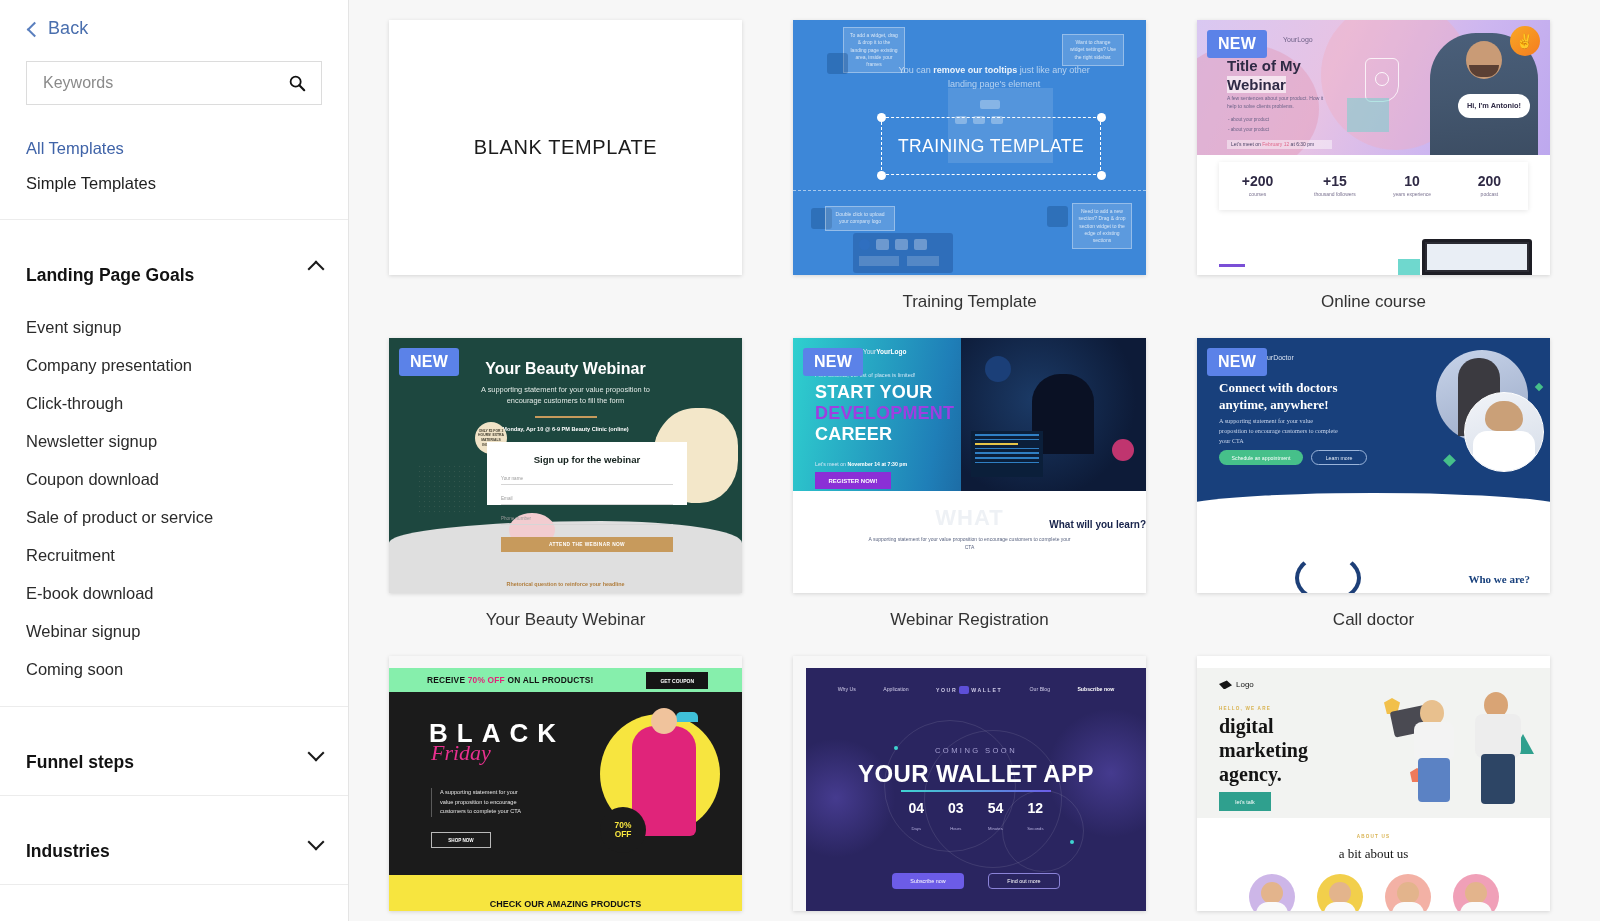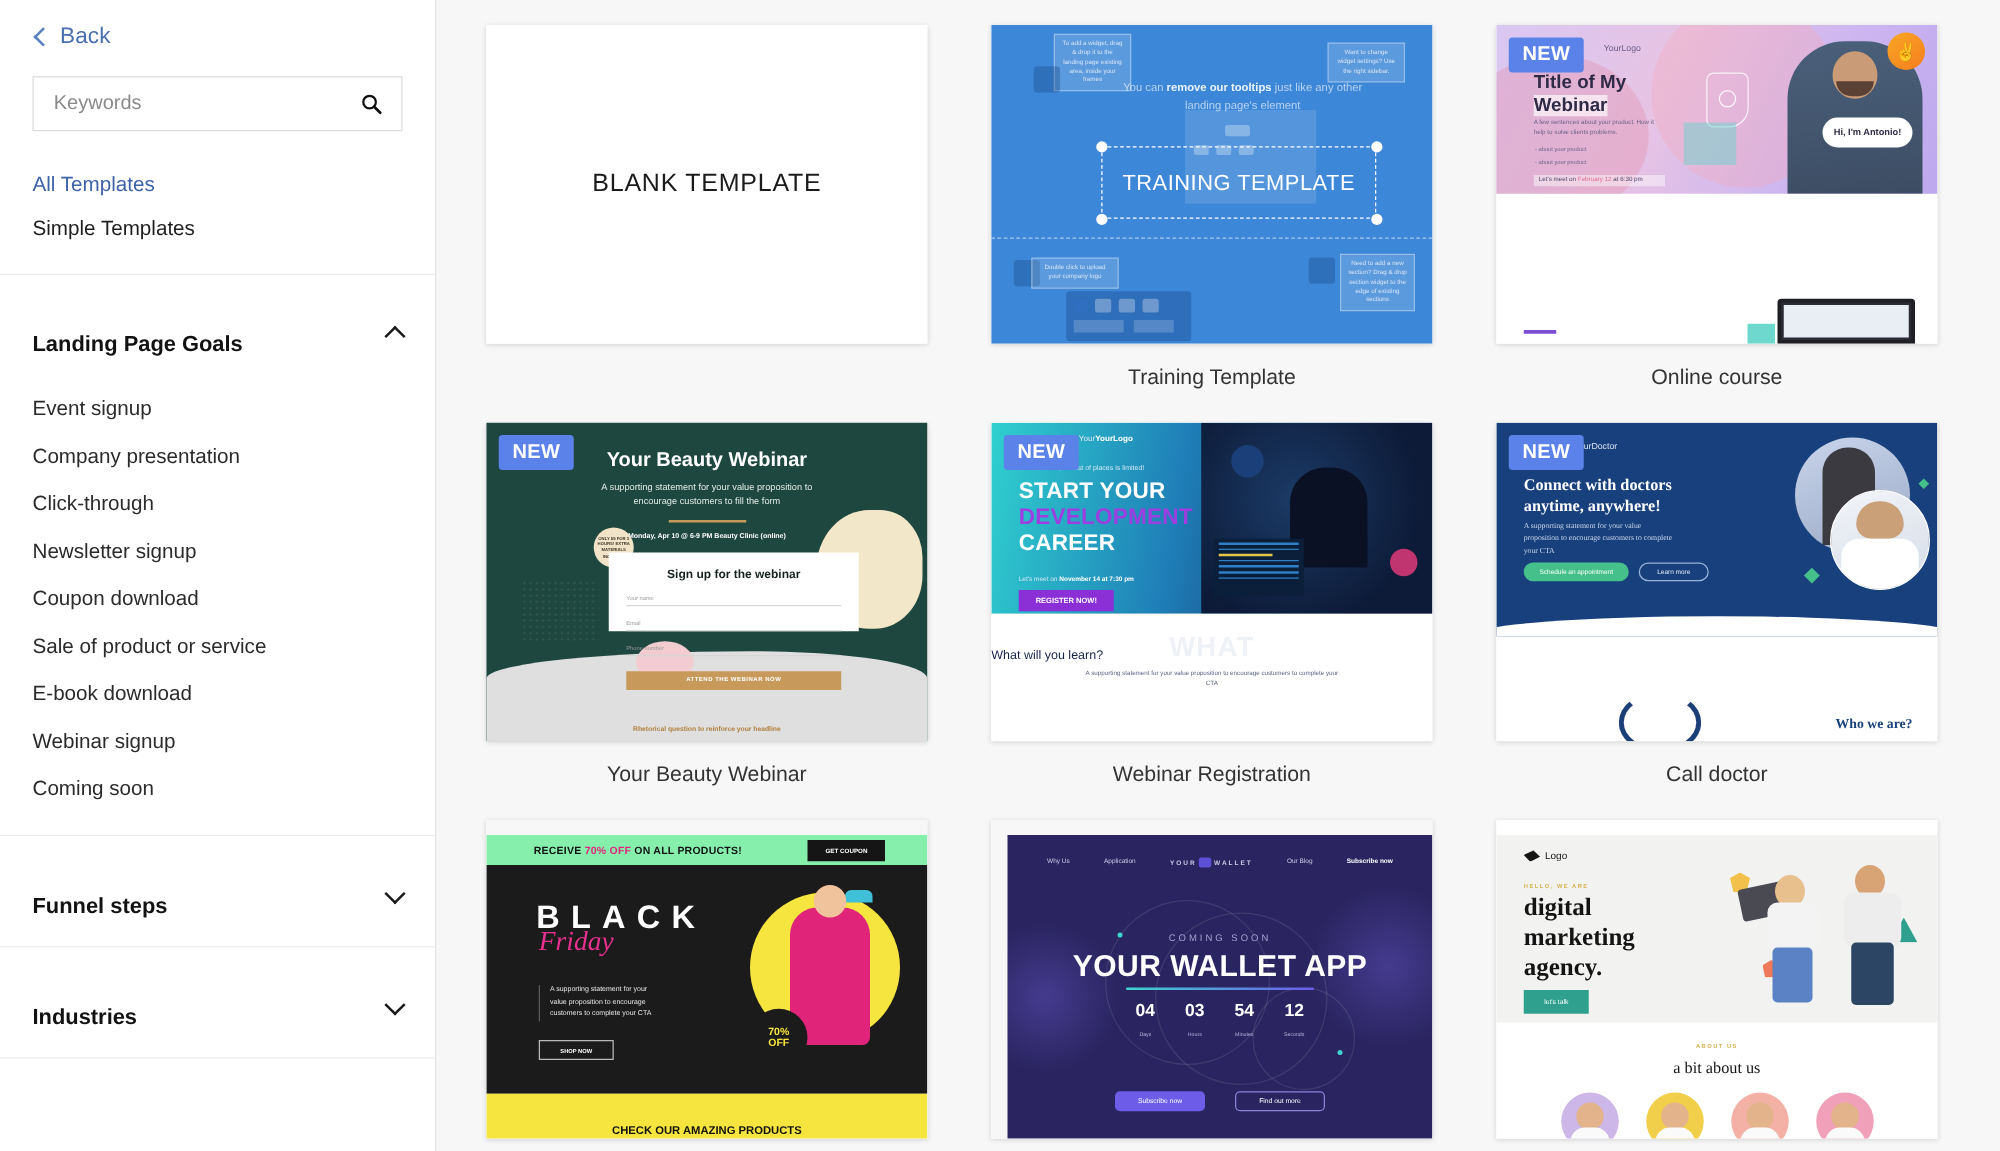--- a/index.html
+++ b/index.html
@@ -220,22 +220,22 @@
     background: radial-gradient(circle at 40% 40%, #1b3a66 0%, #0d1b38 70%); }
   .dc .head { position:absolute; right:52px; top:36px; width:62px; height:80px; background:#0a1124; border-radius:28px 28px 0 0; }
   .dc .scr { position:absolute; left:10px; bottom:14px; width:72px; height:46px; background:#0b1f3a; }
   .dc .scr i { display:block; height:1.6px; margin:3px 4px; background:#2f7fc4; }
   .dc .scr i:nth-child(3) { background:#e8c547; width:60%; }
   .dc .circ1 { position:absolute; left:24px; top:18px; width:26px; height:26px; border-radius:50%; background:#1b3f78; }
   .dc .circ2 { position:absolute; right:12px; bottom:30px; width:22px; height:22px; border-radius:50%; background:#c0356f; }
   .dc .lower { position:absolute; left:0; right:0; top:60%; bottom:0; background:#fff; }
   .dc .ghost { position:absolute; left:0; right:0; top:14px; text-align:center;
     font-size:22px; font-weight:bold; color:#eef1f5; letter-spacing:1px; }
-  .dc .lower h4 { position:absolute; left:0; right:0; top:28px; text-align:left;
-    font-size:10px; color:#16224a; font-weight:normal; }
+  .dc .lower h4 { position:absolute; left:0; right:0; top:28px; text-align:right;
+    font-size:10px; color:#16224a; font-weight:bold; }
   .dc .lower p { position:absolute; left:70px; right:70px; top:44px; text-align:center;
     font-size:5px; line-height:1.6; color:#5a6480; }
 
   
   .cd { width:100%; height:100%; background:#fff; position:relative; overflow:hidden; }
   .cd .hero { position:absolute; left:0; right:0; top:0; height:67%; background:#18407c; overflow:hidden; }
   .cd .hero::after { content:""; position:absolute; left:-5%; right:-5%; bottom:-14px; height:30px;
     background:#fff; border-radius:50% 50% 0 0; }
   .cd .logo { position:absolute; left:62px; top:16px; font-size:7px; color:#d8e2f2; }
   .cd h3 { position:absolute; left:22px; top:42px; color:#fff; font-size:13px; font-weight:bold; line-height:1.3;
@@ -393,20 +393,21 @@
         <span class="group-title">Landing Page Goals</span>
         <span class="chev up"></span>
       </div>
       <div class="group-body">
         <div class="goal-item">Event signup</div>
         <div class="goal-item">Company presentation</div>
         <div class="goal-item">Click-through</div>
         <div class="goal-item">Newsletter signup</div>
         <div class="goal-item">Coupon download</div>
         <div class="goal-item">Sale of product or service</div>
+        <div class="goal-item">Recruitment</div>
         <div class="goal-item">E-book download</div>
         <div class="goal-item">Webinar signup</div>
         <div class="goal-item">Coming soon</div>
       </div>
     </div>
 
     <div class="group">
       <div class="group-head">
         <span class="group-title">Funnel steps</span>
         <span class="chev"></span>
@@ -491,20 +492,38 @@
               </div>
               <div class="datebar">
                 <span>Let's meet on </span><em>February 12</em><span> at 6:30 pm</span>
               </div>
 
               <div class="lampcircle"></div>
               <div class="tealsq"></div>
               <div class="person"></div>
               <div class="orange">✌</div>
               <div class="bubble">Hi, I'm Antonio!</div>
+            </div>
+            <div class="stats">
+              <div class="stat">
+                  <div class="n">+200</div>
+                  <div class="l">courses</div>
+                </div>
+              <div class="stat">
+                  <div class="n">+15</div>
+                  <div class="l">thousand followers</div>
+                </div>
+              <div class="stat">
+                  <div class="n">10</div>
+                  <div class="l">years experience</div>
+                </div>
+              <div class="stat">
+                  <div class="n">200</div>
+                  <div class="l">podcast</div>
+                </div>
             </div>
             <div class="underline"></div>
             <div class="tealbox2"></div>
             <div class="monitor"></div>
           </div>
         </div>
         <div class="cap">Online course</div>
       </div>
 
       <div class="cell">

